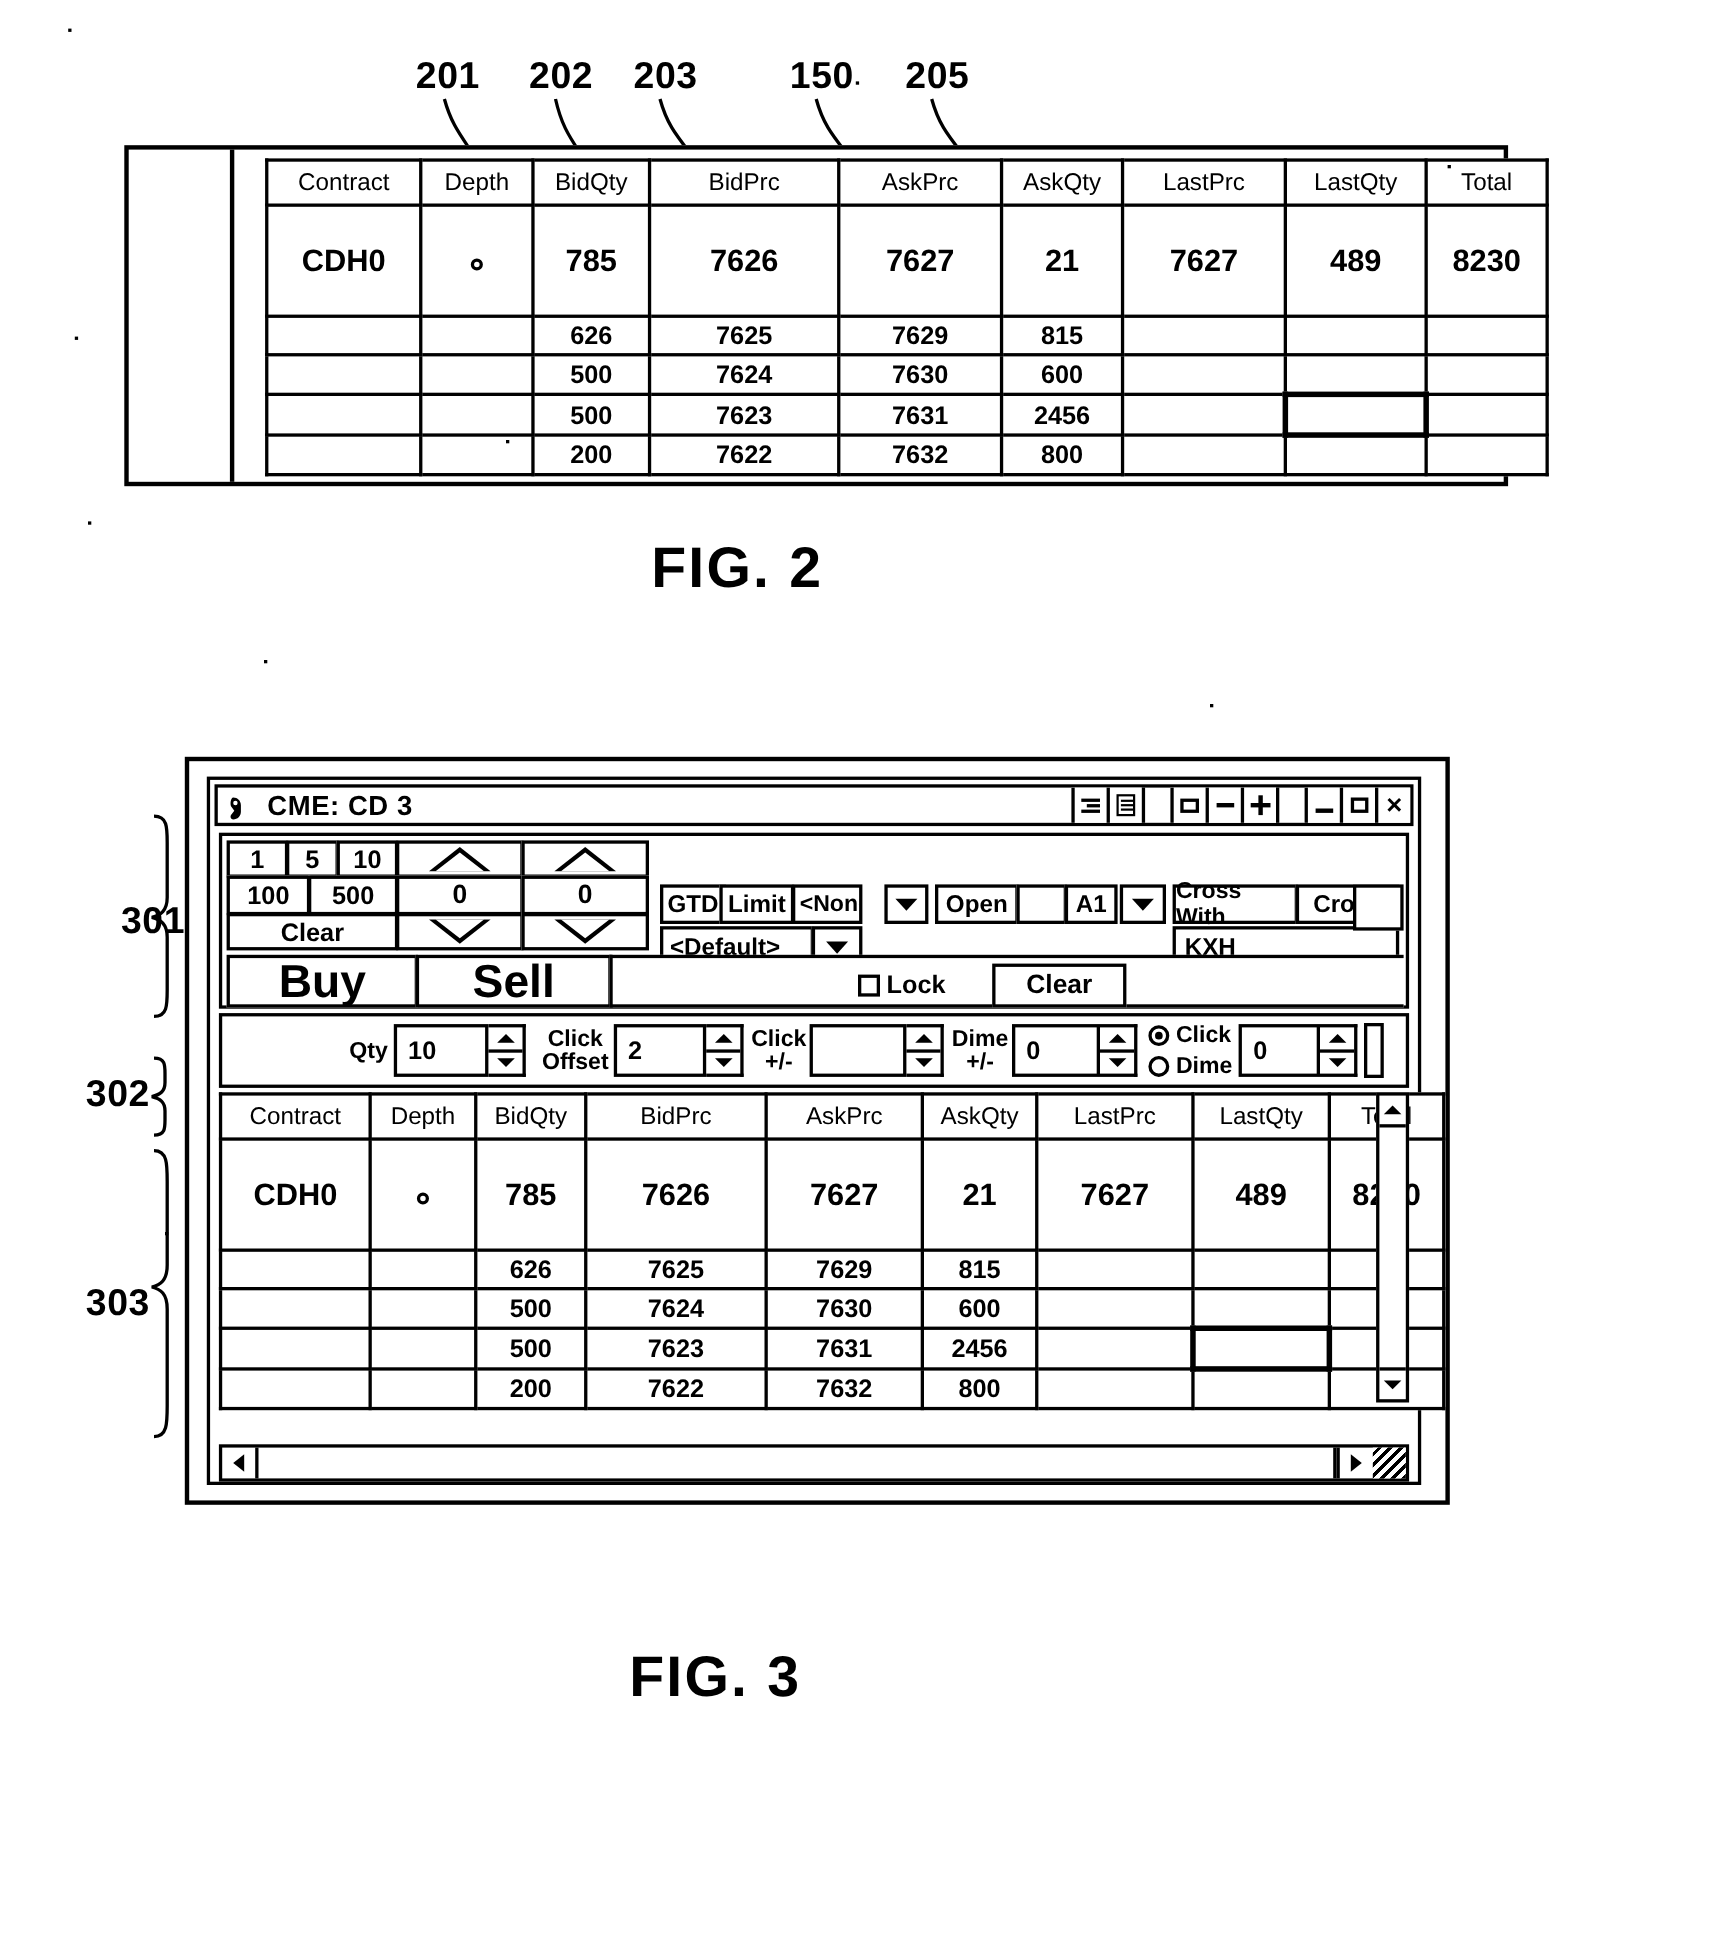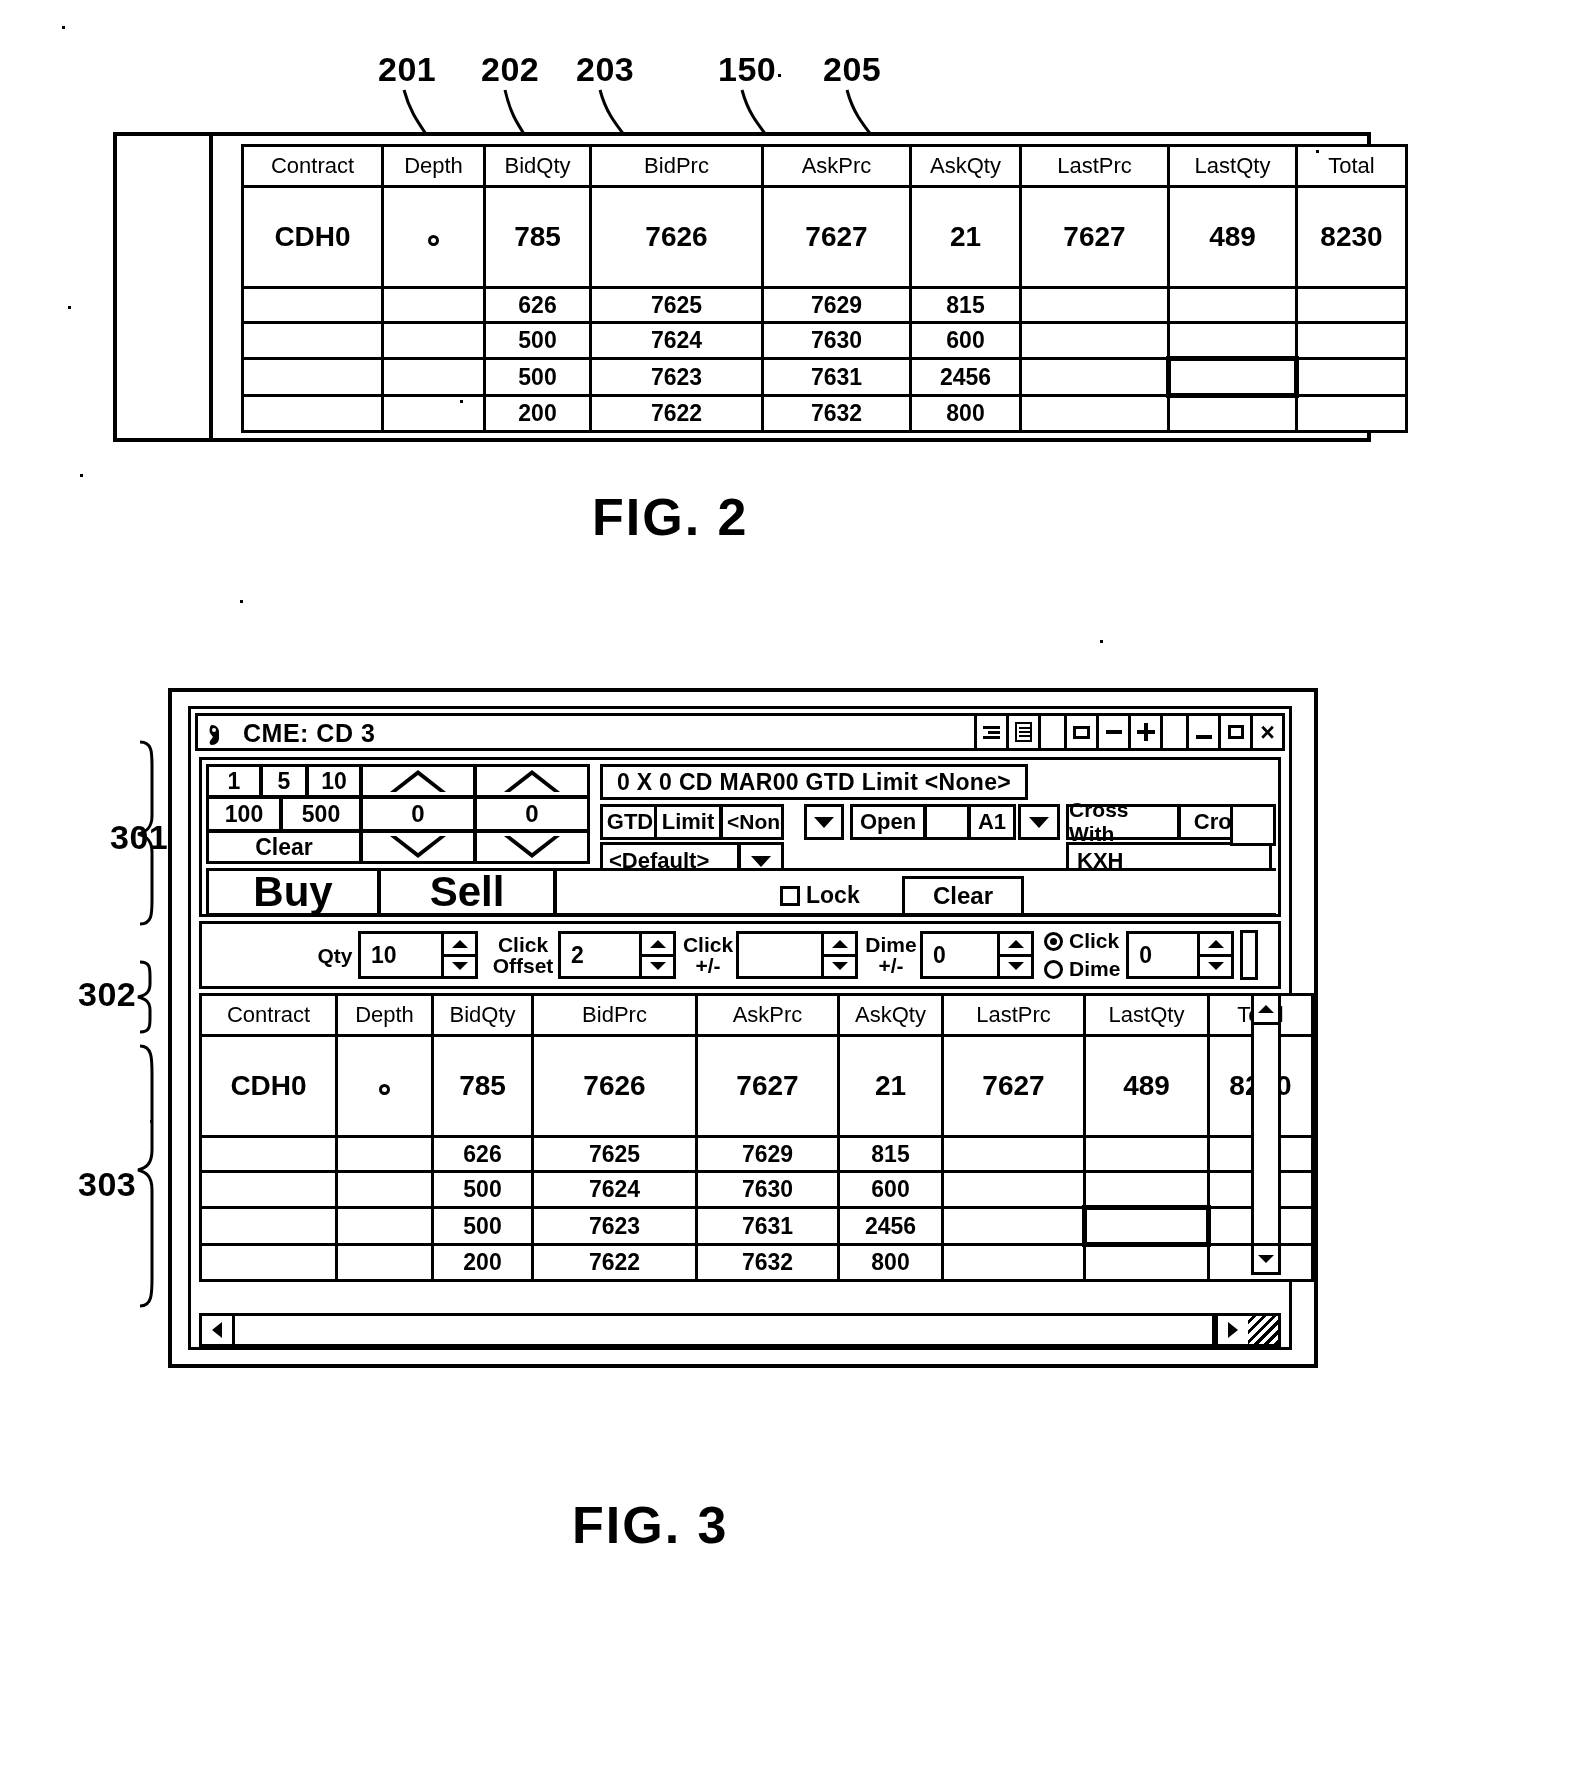--- a/index.html
+++ b/index.html
@@ -531,21 +531,20 @@
       </div>
 
       <div class="cellbox" style="left:272px; top:4px;  width:116px; height:34px;">
         <span class="tri tri-up"></span>
       </div>
       <div class="cellbox" style="left:272px; top:36px; width:116px; height:36px; font-size:24px;">0</div>
       <div class="cellbox" style="left:272px; top:70px; width:116px; height:34px;">
         <span class="tri tri-dn"></span>
       </div>
 
-      <div class="cellbox" style="left:398px; top:4px; width:428px; height:36px; font-size:23px; letter-spacing:0.3px;">0 X 0  CD MAR00 GTD Limit  &lt;None&gt;</div>
 
       <div class="cellbox" style="left:398px; top:44px; width:60px; height:36px; font-size:22px;">GTD</div>
       <div class="cellbox" style="left:452px; top:44px; width:68px; height:36px; font-size:22px;">Limit</div>
       <div class="cellbox" style="left:518px; top:44px; width:64px; height:36px; font-size:21px; justify-content:flex-start; padding-left:4px; overflow:hidden;">&lt;None&gt;</div>
       <div class="cellbox" style="left:602px; top:44px; width:40px; height:36px;">
         <span class="dd-arrow"></span>
       </div>
       <div class="cellbox" style="left:648px; top:44px; width:76px; height:36px; font-size:22px;">Open</div>
       <div class="cellbox" style="left:722px; top:44px; width:46px; height:36px;"></div>
       <div class="cellbox" style="left:766px; top:44px; width:48px; height:36px; font-size:22px;">A1</div>

